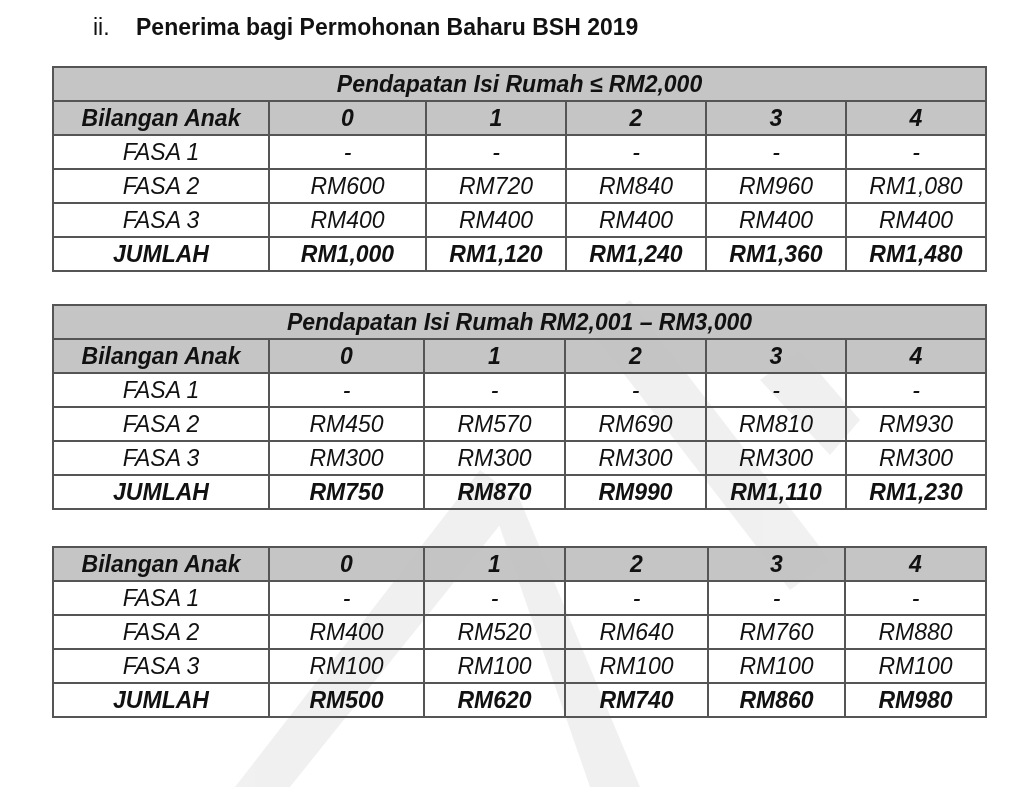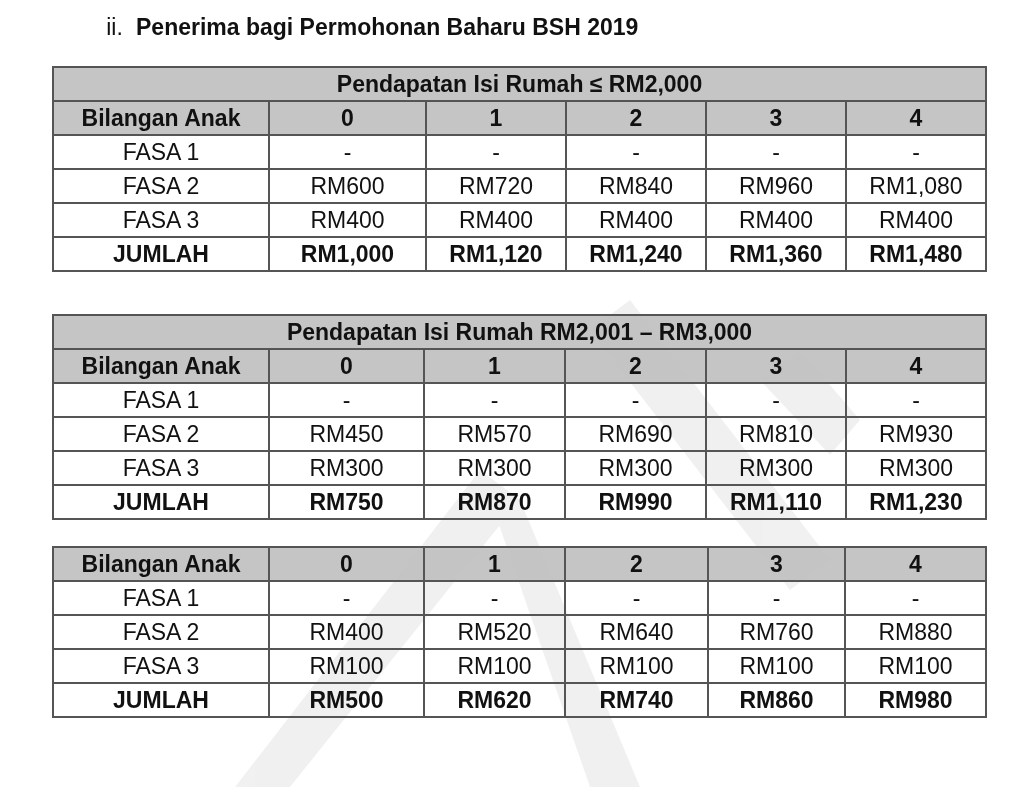--- a/index.html
+++ b/index.html
@@ -30,34 +30,34 @@
       top: 12px;
       font-size: 23px;
       line-height: 30px;
       white-space: nowrap;
       z-index: 2;
     }
     .heading .num {
       font-weight: normal;
       display: inline-block;
       width: 43px;
-      text-align: center;
     }
     .heading .title {
       font-weight: bold;
       text-align: center;
     }
     table.bsh {
       position: absolute;
       left: 52px;
       width: 933px;
       border-collapse: collapse;
       table-layout: fixed;
       z-index: 1;
       font-size: 23px;
+      font-style: italic;
     }
     table.bsh td, table.bsh th {
       border: 2px solid #555555;
       text-align: center;
       vertical-align: middle;
       padding: 0;
       height: 32px;
       line-height: 30px;
       white-space: nowrap;
       overflow: hidden;
@@ -70,21 +70,21 @@
       background: rgba(192,192,192,0.92);
       font-weight: bold;
     }
     table.bsh .total td {
       font-weight: bold;
     }
     table.bsh tr.body td {
       background: transparent;
     }
     #t1 { top: 66px; }
-    #t2 { top: 314px; border-radius: 20px; }
+    #t2 { top: 304px; border-radius: 20px; }
     #t3 { top: 546px; }
   </style>
 </head>
 <body>
 
 <svg class="watermark" viewBox="0 0 1024 787" xmlns="http://www.w3.org/2000/svg">
   <g fill="#ececec" opacity="0.75">
     <polygon points="235,787 290,787 520,500 480,470"></polygon>
     <polygon points="480,470 520,500 640,787 590,787"></polygon>
     <polygon points="590,330 630,300 830,560 790,590"></polygon>

